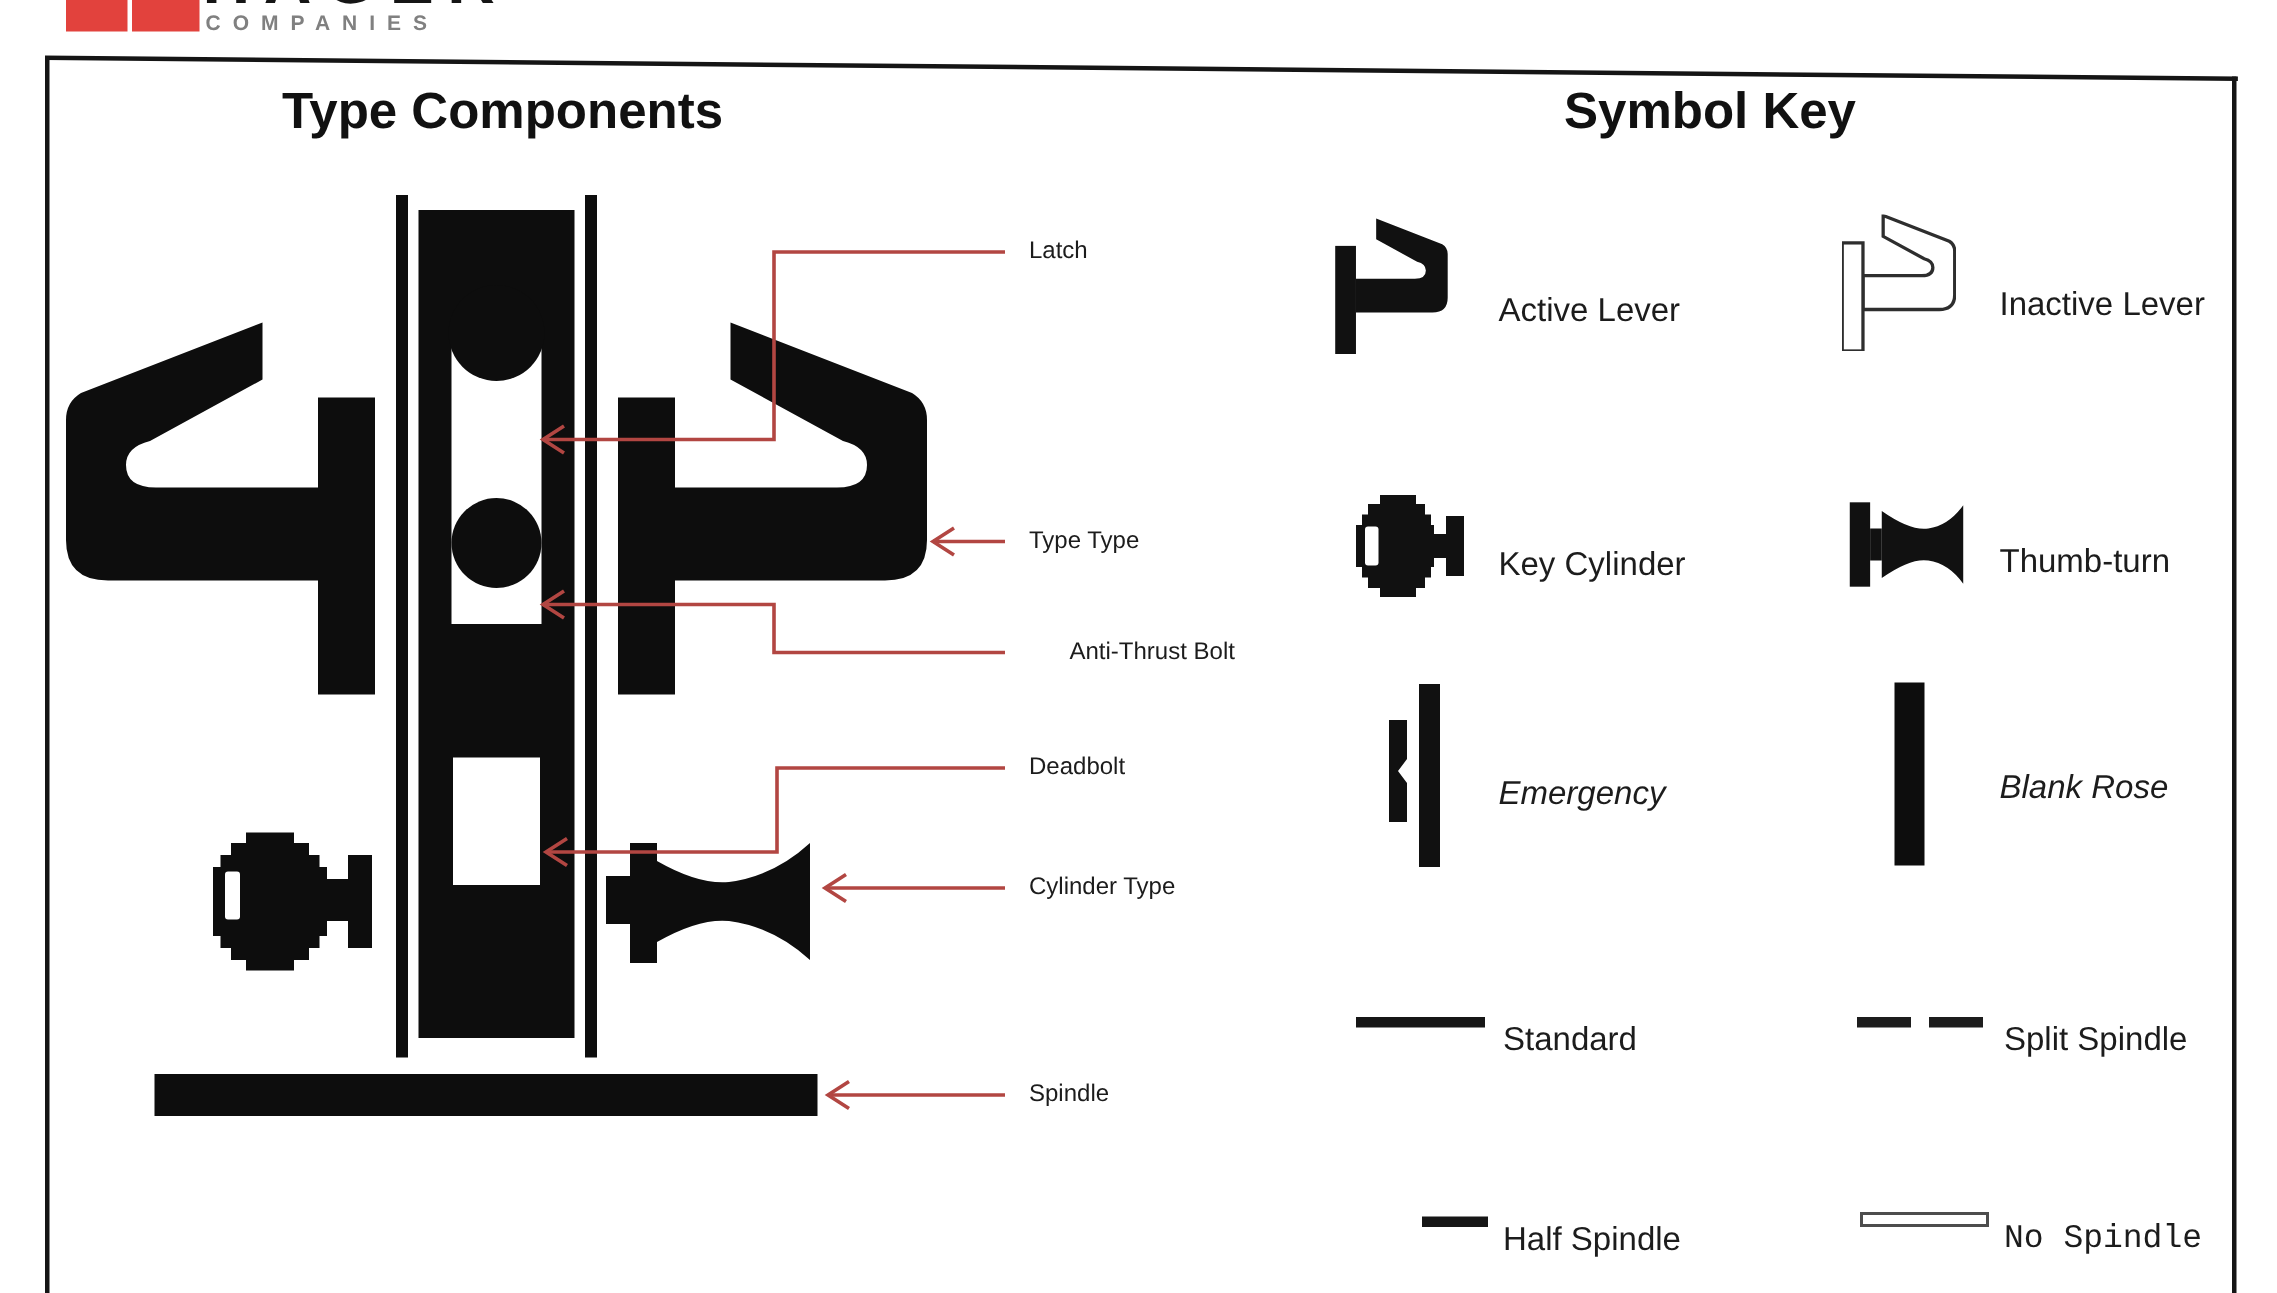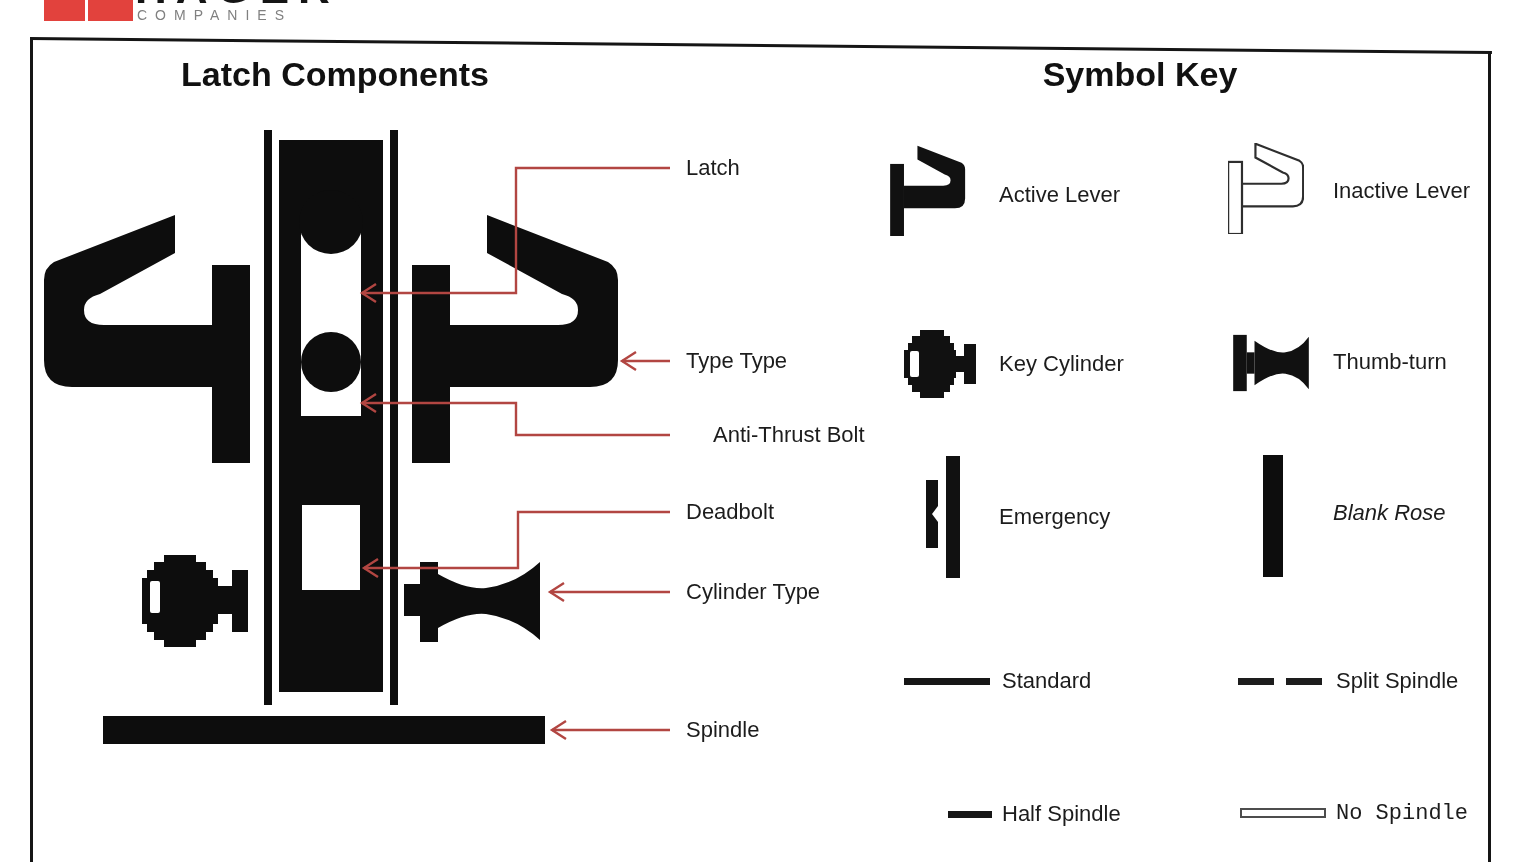--- a/index.html
+++ b/index.html
@@ -14,48 +14,48 @@
   
   .logo-square{position:absolute;top:0;height:21px;background:#E2423D;}
   #logo-sq1{left:44px;width:41px;}
   #logo-sq2{left:88px;width:45px;}
   .hager-clip{position:absolute;left:135px;top:0;width:210px;height:5px;overflow:hidden;}
   .hager-clip span{
     display:block;font-size:44px;font-weight:800;letter-spacing:9px;
     color:#151515;transform:translateY(-37px);white-space:nowrap;
   }
   .companies{
-    position:absolute;left:137px;top:7px;font-size:14px;font-weight:400;
+    position:absolute;left:137px;top:7px;font-size:14px;font-weight:700;
     letter-spacing:8px;color:#808080;white-space:nowrap;
   }
 
   
   .frame-top{position:absolute;left:30px;top:37px;width:1462px;height:3px;background:#151515;
     transform:rotate(0.55deg);transform-origin:0 50%;}
   .frame-left{position:absolute;left:30px;top:38px;width:3px;height:824px;background:#151515;}
   .frame-right{position:absolute;left:1488px;top:51px;width:3px;height:811px;background:#151515;}
 
   
   .section-title{
     position:absolute;top:54px;height:40px;line-height:40px;
     font-size:34px;font-weight:700;text-align:center;color:#111;white-space:nowrap;
   }
   #title-left{left:135px;width:400px;}
   #title-right{left:940px;width:400px;}
 
   
   .callout-label{
     position:absolute;left:686px;height:28px;line-height:28px;
-    font-size:22px;color:#1c1c1c;white-space:nowrap;
+    font-size:16px;color:#1c1c1c;white-space:nowrap;
   }
 
   
   .legend-label{
     position:absolute;height:28px;line-height:28px;
-    font-size:22px;color:#1c1c1c;white-space:nowrap;
+    font-size:22px;color:#1c1c1c;white-space:nowrap;margin-top:12px;
   }
   .swatch{position:absolute;background:#161616;}
   .swatch-hollow{position:absolute;background:#ffffff;border:2px solid #4d4d4d;box-sizing:border-box;}
   .dash{position:absolute;background:#1d1d1d;}
   .rose-bar{position:absolute;background:#0d0d0d;}
 </style>
 </head>
 <body>
 
 <div>
@@ -64,21 +64,21 @@
   <div class="hager-clip">
     <span>HAGER</span>
   </div>
   <div class="companies">COMPANIES</div>
 </div>
 
 <div class="frame-top"></div>
 <div class="frame-left"></div>
 <div class="frame-right"></div>
 
-<div id="title-left" class="section-title">Latch Components</div>
+<div id="title-left" class="section-title">Type Components</div>
 <div id="title-right" class="section-title">Symbol Key</div>
 
 <svg class="abs" style="left:30px;top:110px;" width="640" height="720" viewBox="0 0 640 720">
 
   <rect x="234" y="20" width="8" height="575" fill="#0d0d0d"></rect>
   <rect x="360" y="20" width="8" height="575" fill="#0d0d0d"></rect>
 
   <rect x="249" y="30" width="104" height="552" fill="#0d0d0d"></rect>
 
   <rect x="271" y="122" width="60" height="184" fill="#ffffff"></rect>
@@ -173,21 +173,21 @@
   <rect x="0" y="4" width="14" height="58" fill="#111"></rect>
   <rect x="14" y="22" width="8" height="22" fill="#111"></rect>
   <path d="M22,10 Q42,24 54,22 Q68,20 78,6 L78,60 Q68,46 54,44 Q42,42 22,56 Z" fill="#111"></path>
 </svg>
 <div class="legend-label" style="left:1333px;top:348px;text-align:center;">Thumb-turn</div>
 
 <svg class="abs" style="left:922px;top:456px;" width="40" height="122" viewBox="0 0 40 122">
   <rect x="24" y="0" width="14" height="122" fill="#111"></rect>
   <path d="M4,24 L16,24 L16,50 L10,58 L16,66 L16,92 L4,92 Z" fill="#111"></path>
 </svg>
-<div class="legend-label" style="left:999px;top:503px;">Emergency</div>
+<div class="legend-label" style="left:999px;top:503px;font-style:italic;">Emergency</div>
 
 <div class="rose-bar" style="left:1263px;top:455px;width:20px;height:122px;"></div>
 <div class="legend-label" style="left:1333px;top:499px;font-style:italic;">Blank Rose</div>
 
 <div class="swatch" style="left:904px;top:678px;width:86px;height:7px;"></div>
 <div class="legend-label" style="left:1002px;top:667px;">Standard</div>
 
 <div class="dash" style="left:1238px;top:678px;width:36px;height:7px;"></div>
 <div class="dash" style="left:1286px;top:678px;width:36px;height:7px;"></div>
 <div class="legend-label" style="left:1336px;top:667px;">Split Spindle</div>

